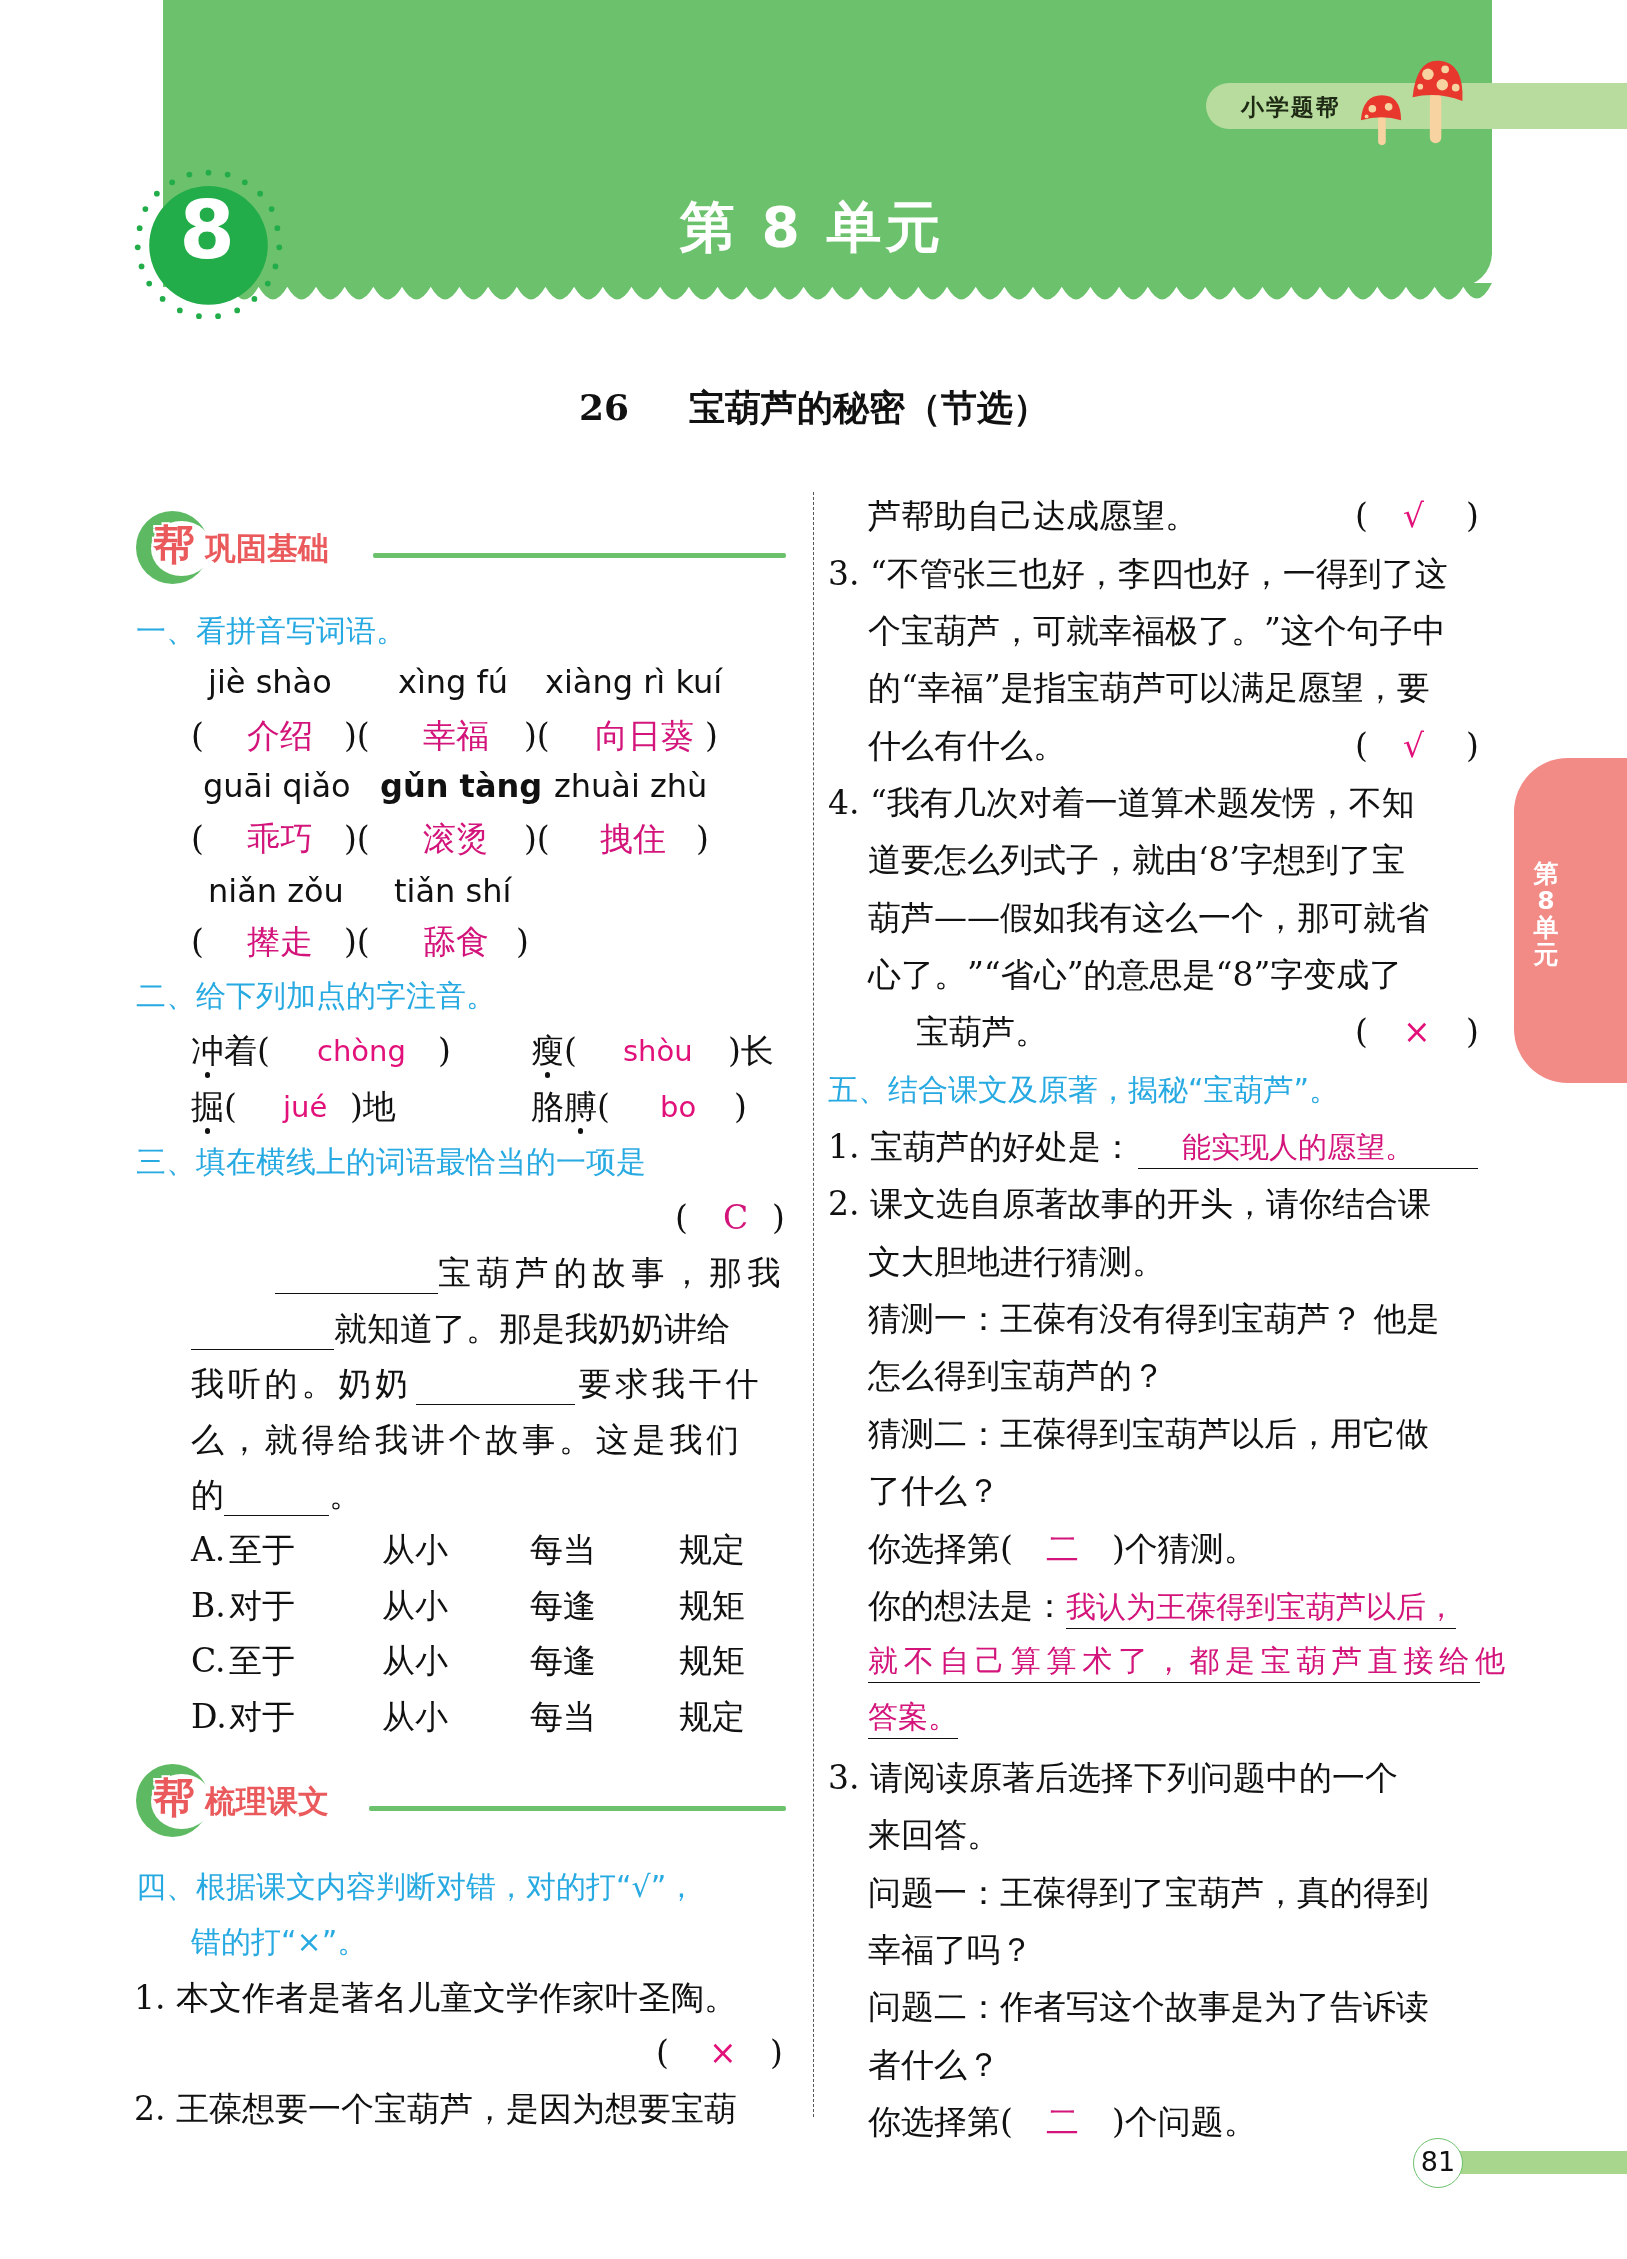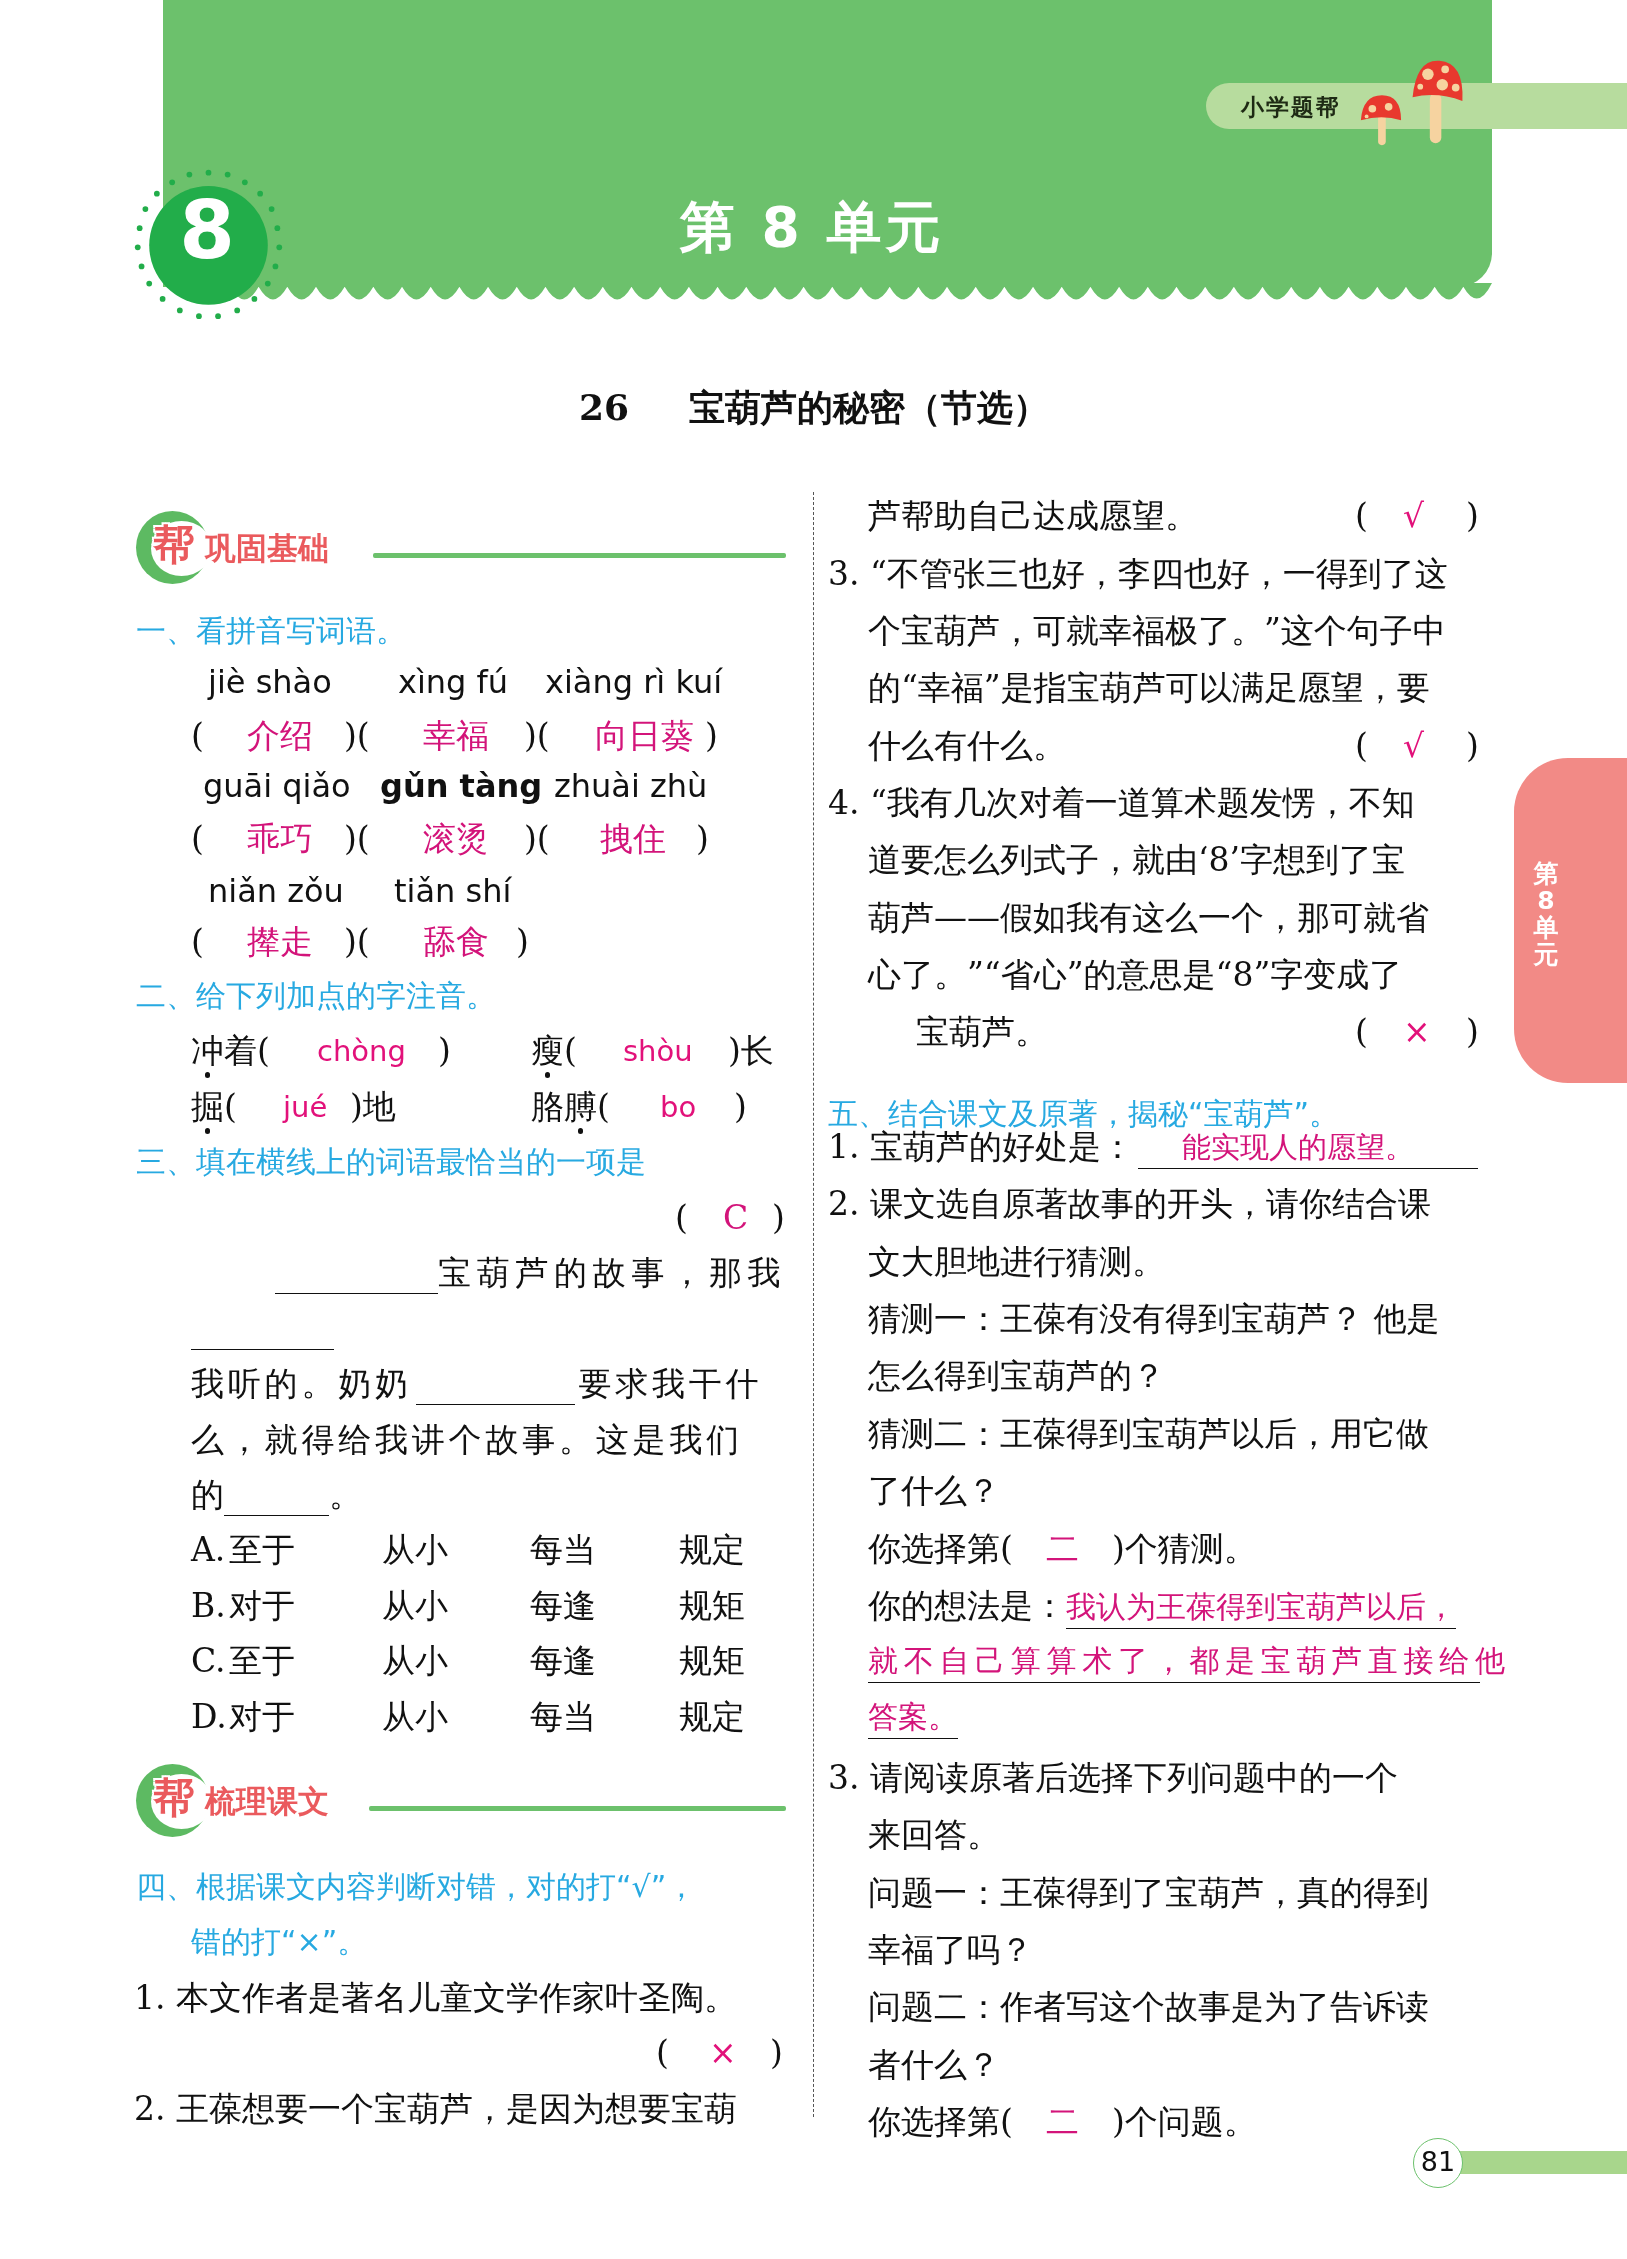--- a/index.html
+++ b/index.html
@@ -256,21 +256,21 @@
 
   <div class="sec-head" style="left:136px; top:1141px;">三、填在横线上的词语最恰当的一项是</div>
   <div class="line" style="left:675px; top:1197px;">(</div>
   <div class="line ans-hand" style="left:723px; top:1197px;">C</div>
   <div class="line" style="left:772px; top:1197px;">)</div>
 
   <div class="line" style="left:275px; top:1252px; letter-spacing:5.7px;">
     <span class="blank" style="width:163px;"></span><span>宝葫芦的故事，那我</span>
   </div>
   <div class="line" style="left:191px; top:1308px;">
-    <span class="blank" style="width:143px;"></span>
+    <span class="blank" style="width:143px;"></span><span>就知道了。那是我奶奶讲给</span>
   </div>
   <div class="line" style="left:191px; top:1363px; letter-spacing:3.8px;">
     <span>我听的。奶奶</span><span class="blank" style="width:159px; margin:0 3.8px;"></span><span>要求我干什</span>
   </div>
   <div class="line" style="left:191px; top:1419px; letter-spacing:3.8px;">么，就得给我讲个故事。这是我们</div>
   <div class="line" style="left:191px; top:1474px;">
     <span>的</span><span class="blank" style="width:105px;"></span><span>。</span>
   </div>
 
   <div class="opt-row" style="left:191px; top:1529px;">
@@ -336,21 +336,21 @@
 
   <div class="line" style="left:828px; top:782px;">4. “我有几次对着一道算术题发愣，不知</div>
   <div class="line" style="left:868px; top:839px;">道要怎么列式子，就由‘8’字想到了宝</div>
   <div class="line" style="left:868px; top:897px;">葫芦——假如我有这么一个，那可就省</div>
   <div class="line" style="left:868px; top:954px;">心了。”“省心”的意思是“8”字变成了</div>
   <div class="line" style="left:916px; top:1011px;">宝葫芦。</div>
   <div class="line" style="left:1355px; top:1011px;">(</div>
   <div class="line ans" style="left:1403px; top:1011px;">×</div>
   <div class="line" style="left:1466px; top:1011px;">)</div>
 
-  <div class="sec-head" style="left:828px; top:1093px;text-align:right;">五、结合课文及原著，揭秘“宝葫芦”。</div>
+  <div class="sec-head" style="left:828px; top:1069px;text-align:right;">五、结合课文及原著，揭秘“宝葫芦”。</div>
 
   <div class="line" style="left:828px; top:1126px;">1. 宝葫芦的好处是：</div>
   <div class="line ans-hand" style="left:1138px; top:1126px; width:340px; border-bottom:1.9px solid #111; padding-left:44px; font-size:29px;">能实现人的愿望。</div>
 
   <div class="line" style="left:828px; top:1183px;">2. 课文选自原著故事的开头，请你结合课</div>
   <div class="line" style="left:868px; top:1241px;">文大胆地进行猜测。</div>
   <div class="line" style="left:868px; top:1298px;">猜测一：王葆有没有得到宝葫芦？ 他是</div>
   <div class="line" style="left:868px; top:1355px;">怎么得到宝葫芦的？</div>
   <div class="line" style="left:868px; top:1413px;">猜测二：王葆得到宝葫芦以后，用它做</div>
   <div class="line" style="left:868px; top:1470px;">了什么？</div>

